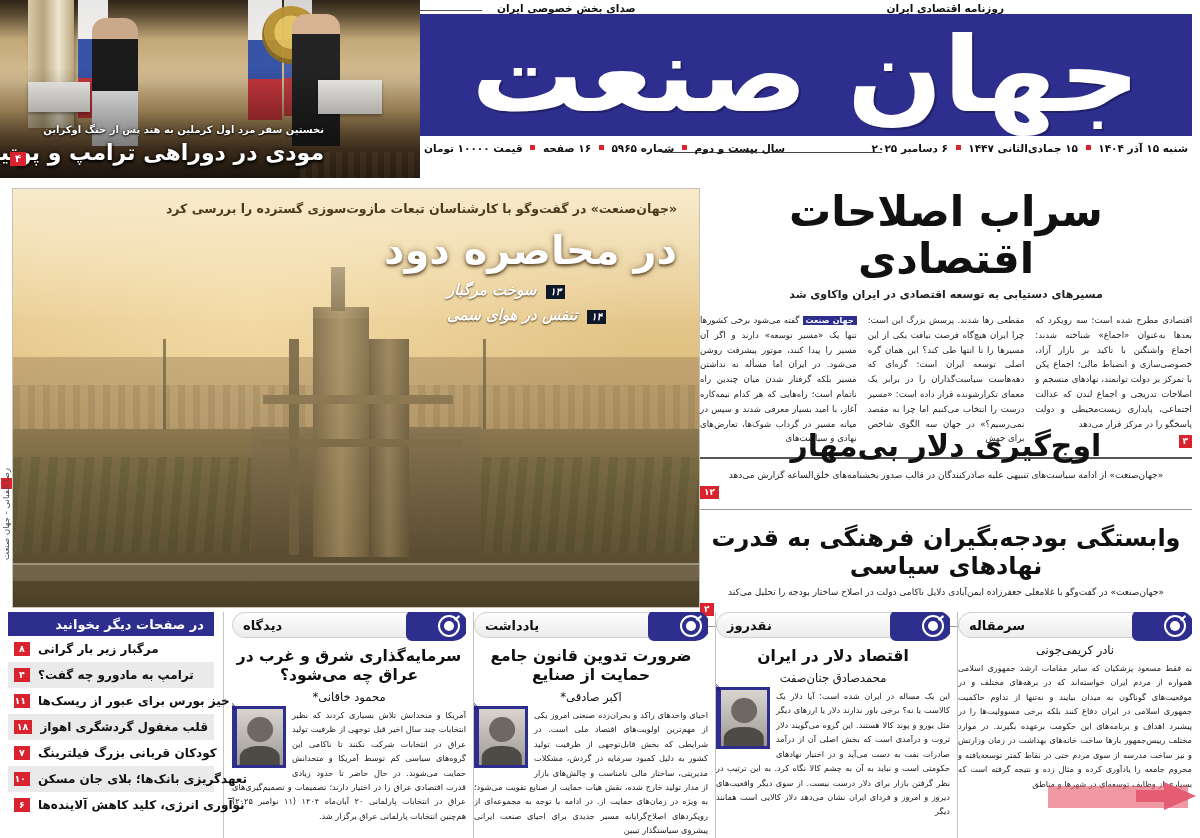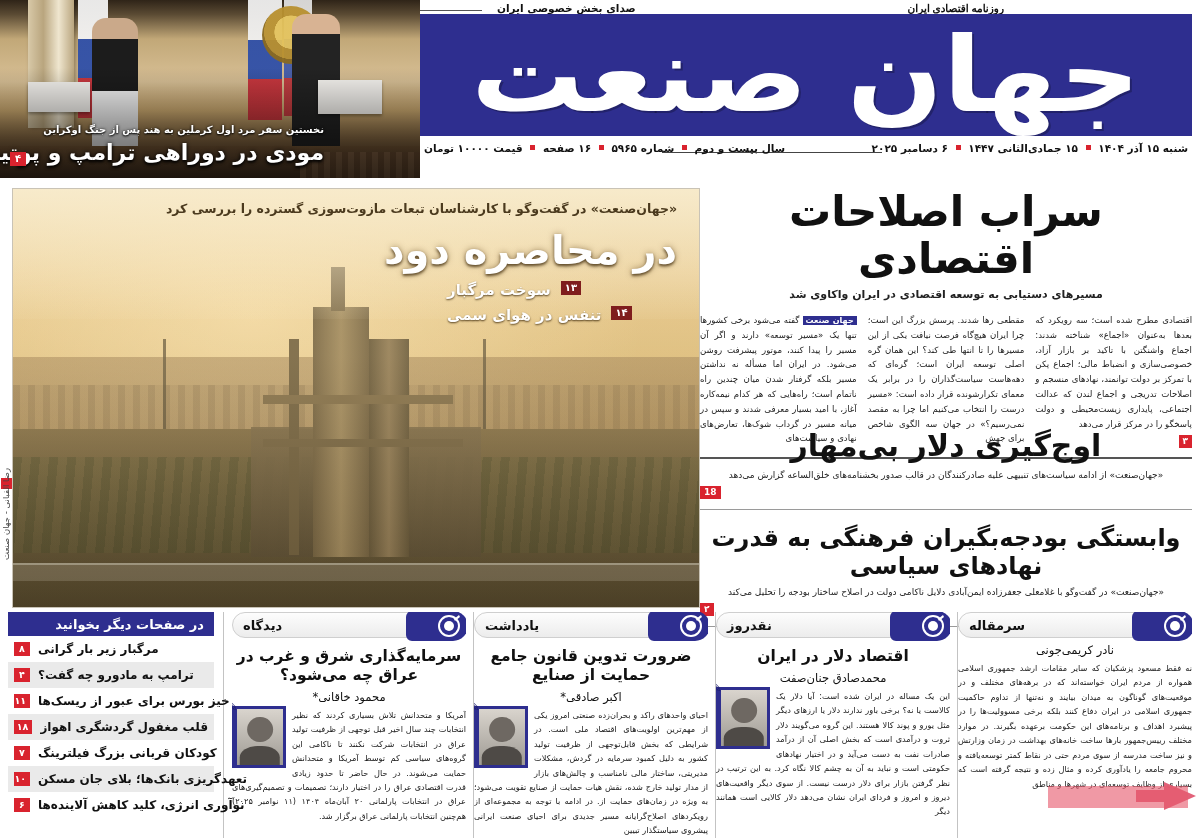--- a/index.html
+++ b/index.html
@@ -14,21 +14,21 @@
 
   
   .top-strip { position: absolute; left: 0; top: 0; width: 1012px; height: 178px; }
 
   .tagline-left, .tagline-right {
     position: absolute; top: 2px;
     font-size: 10.5px; font-weight: bold; color: #111;
     letter-spacing: -.2px; white-space: nowrap;
   }
   .tagline-left { left: 497px; }
-  .tagline-right { right: 8px; font-family: Liberation Serif, serif; }
+  .tagline-right { right: 8px; }
 
   .rule-l { position: absolute; top: 10px; left: 420px; width: 62px; height: 1px; background: #555; }
 
   
   .masthead {
     position: absolute; left: 420px; top: 14px;
     width: 772px; height: 122px;
     background: #2e2e8f;
     display: flex; align-items: center; justify-content: center;
     overflow: hidden;
@@ -136,26 +136,26 @@
     font-size: 12.5px; font-weight: bold; color: #4b3a1e; white-space: nowrap;
   }
   .mp-head {
     position: absolute; right: 22px; top: 38px;
     font-size: 40px; font-weight: bold; color: #fff; white-space: nowrap;
     text-shadow: 0 2px 3px rgba(60,40,10,.75), 0 0 6px rgba(90,60,20,.5);
     letter-spacing: -1px;
   }
   .mp-links { position: absolute; right: 22px; top: 92px; width: 230px; }
   .mp-link-row {
-    display: flex; align-items: flex-start; justify-content: flex-start;
-    gap: 10px; margin-bottom: 7px; flex-direction: row-reverse;
+    display: flex; align-items: flex-end; justify-content: flex-start;
+    gap: 10px; margin-bottom: 7px; flex-direction: row-reverse; font-style: italic;
   }
   .mp-link-txt { font-size: 15px; font-weight: bold; color: #fff;
     text-shadow: 0 1px 2px rgba(60,40,10,.85); white-space: nowrap; }
-  .mp-link-num { background:#7f1d1d; color:#fff; font-size:10px; font-weight:bold;
+  .mp-link-num { background:#0f172a; color:#fff; font-size:10px; font-weight:bold;
     padding:2px 4px; line-height:1; }
 
   .photo-credit {
     position: absolute; left: 1px; top: 468px;
     writing-mode: vertical-rl; transform: rotate(180deg);
     font-size: 8.5px; color: #444; white-space: nowrap; letter-spacing: .4px;
   }
   .credit-badge {
     position: absolute; left: 1px; top: 478px; width: 11px; height: 11px;
     background: #d9232e;
@@ -367,21 +367,21 @@
         <br><span class="lead-badge">۳</span>
       </div>
     </div>
     <div class="hr-dark"></div>
   </div>
 
   <div class="sec" style="top:428px;">
     <div class="sec-title">اوج‌گیری دلار بی‌مهار</div>
     <div class="sec-sub">«جهان‌صنعت» از ادامه سیاست‌های تنبیهی علیه صادرکنندگان در قالب صدور بخشنامه‌های خلق‌الساعه گزارش می‌دهد</div>
     <div class="sec-badge-wrap">
-      <span class="sec-badge">18</span>
+      <span class="sec-badge">۱۲</span>
     </div>
     <div class="hr-thin"></div>
   </div>
 
   <div class="sec" style="top:524px;">
     <div class="sec-title sm">وابستگی بودجه‌بگیران فرهنگی به قدرت نهادهای سیاسی</div>
     <div class="sec-sub">«جهان‌صنعت» در گفت‌وگو با غلامعلی جعفرزاده ایمن‌آبادی دلایل ناکامی دولت در اصلاح ساختار بودجه را تحلیل می‌کند</div>
     <div class="sec-badge-wrap">
       <span class="sec-badge">۲</span>
     </div>

